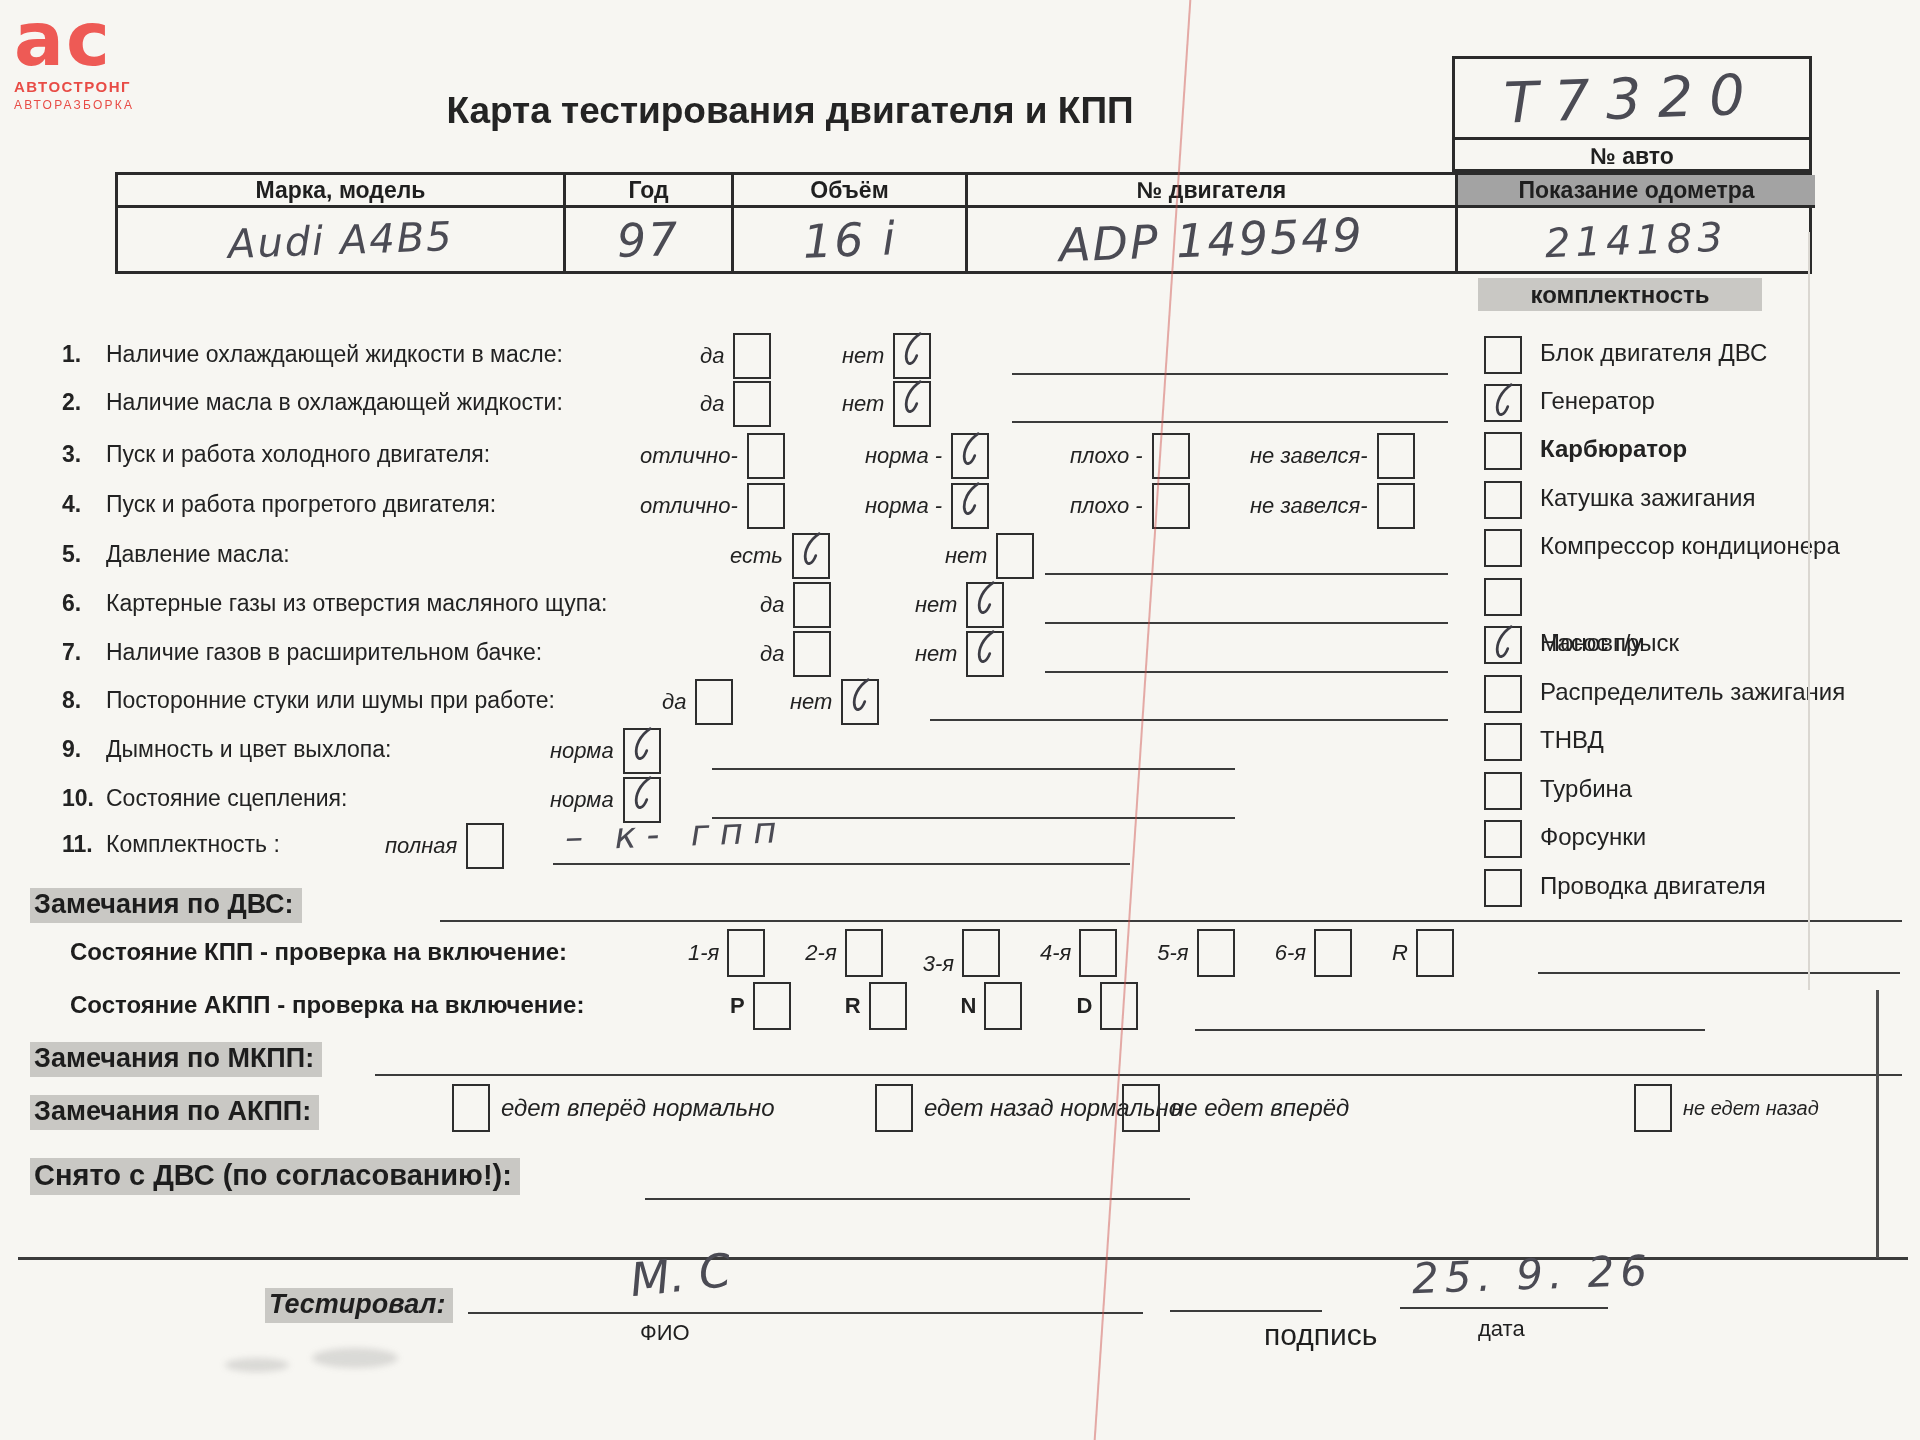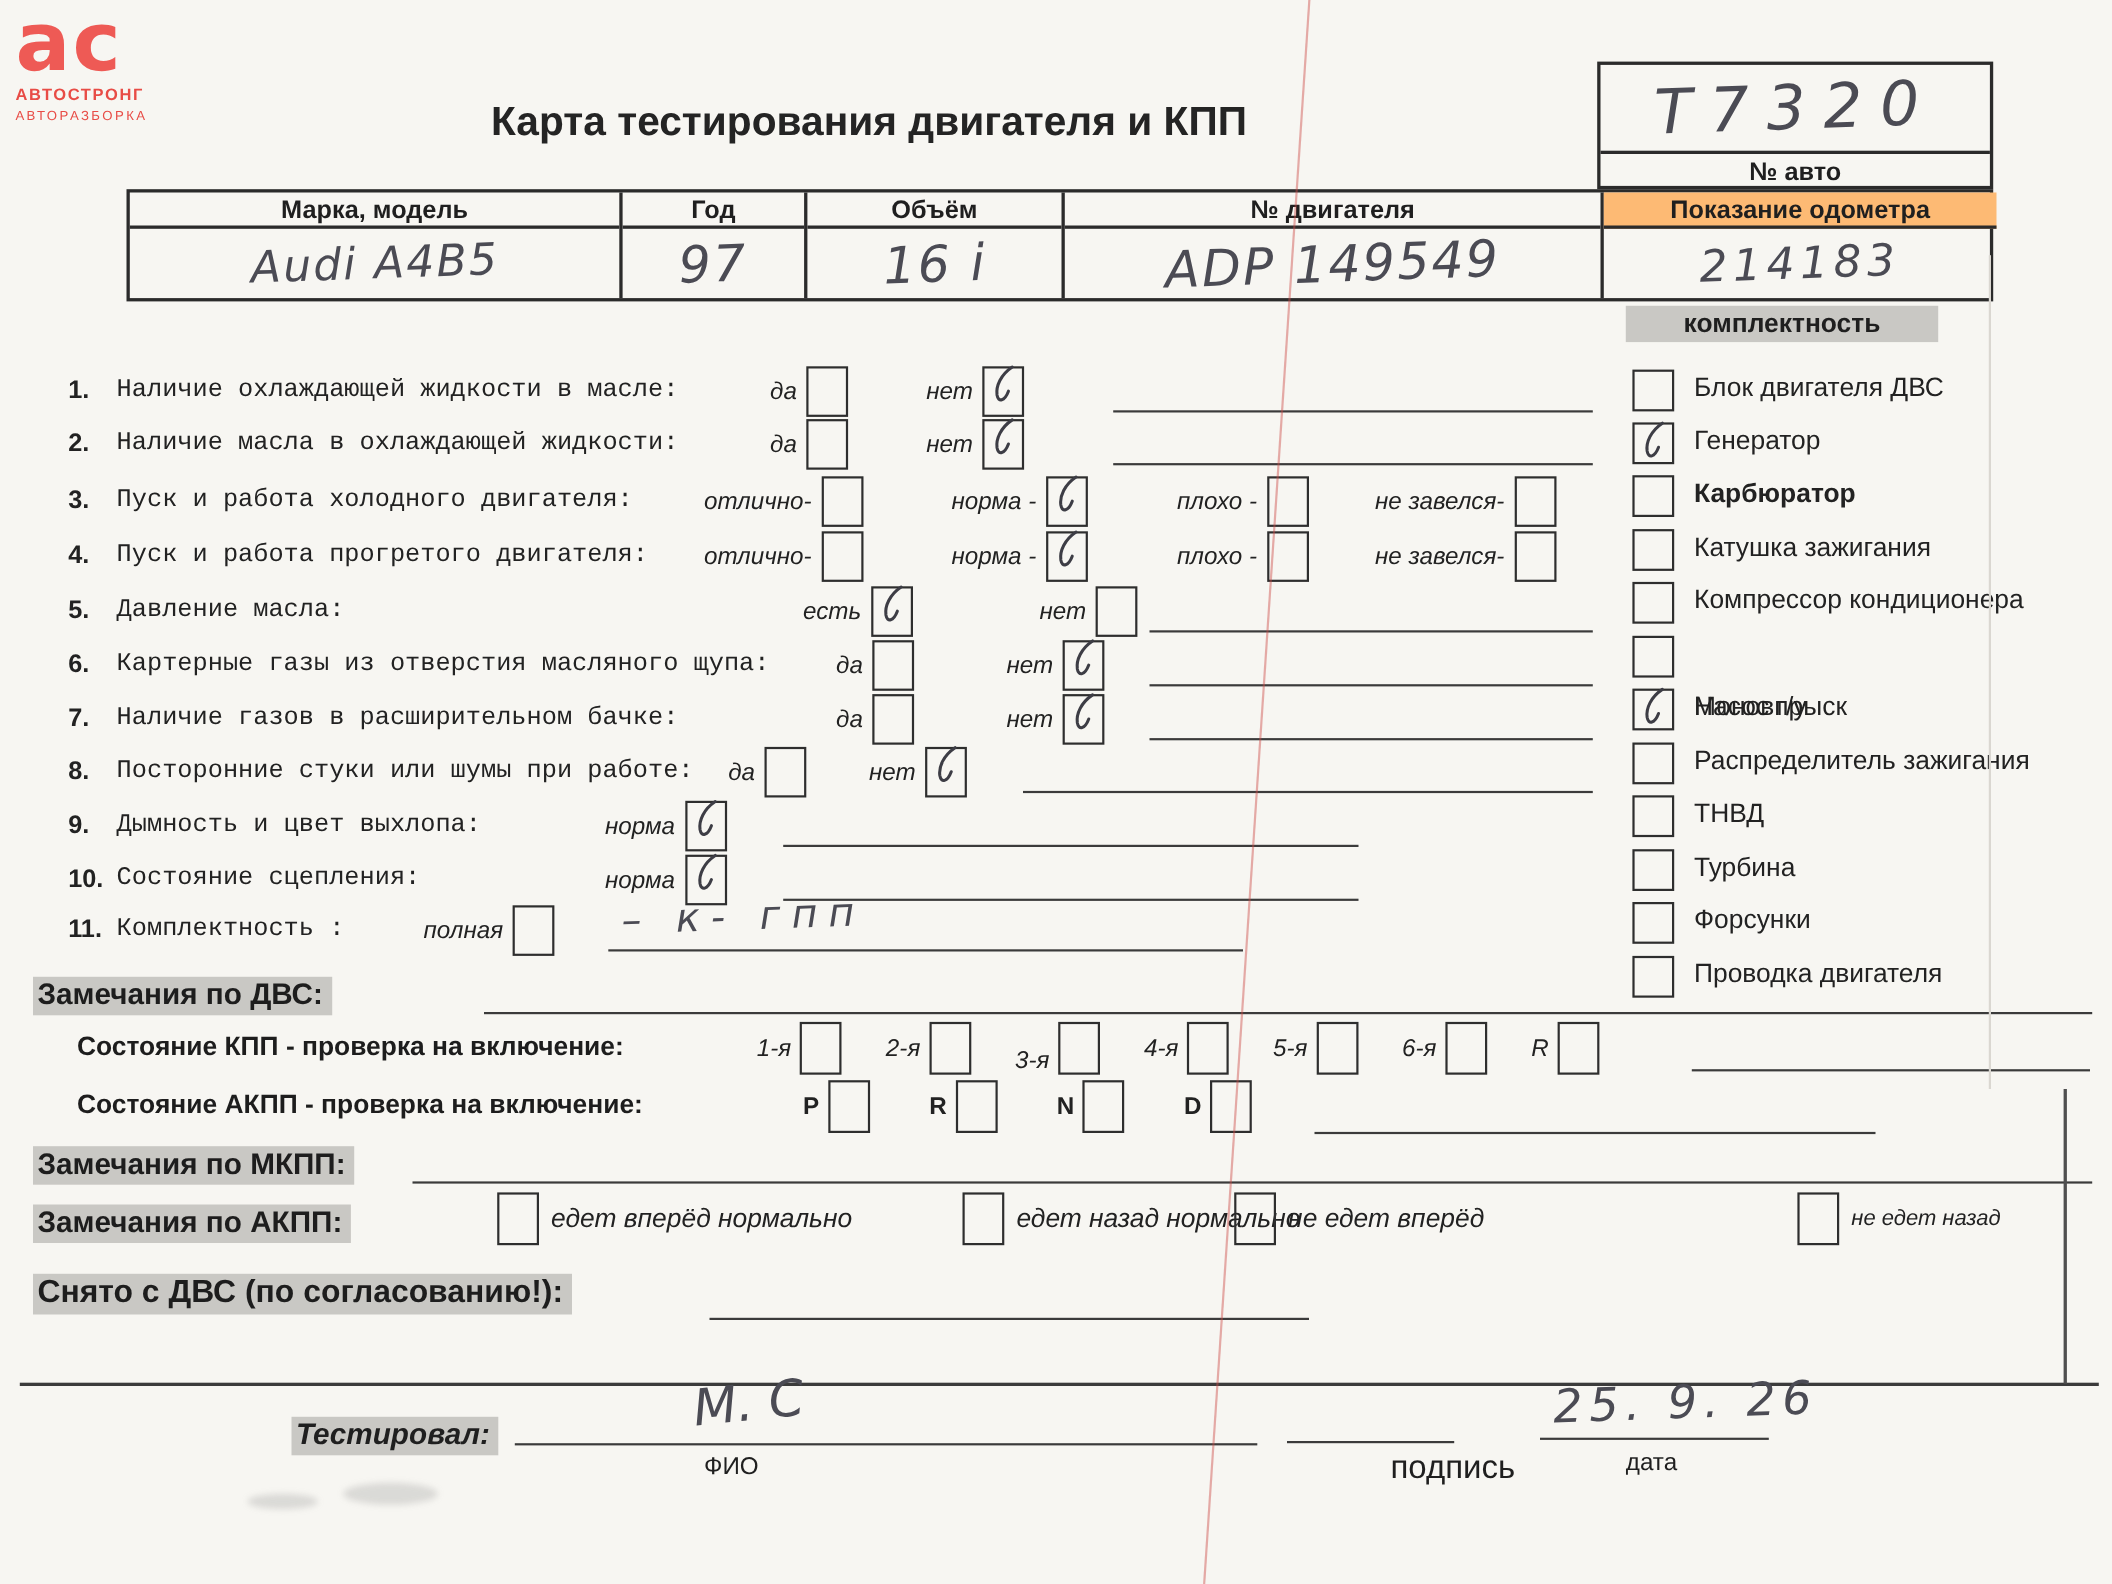--- a/index.html
+++ b/index.html
@@ -18,31 +18,31 @@
   #car-box .val{height:78px;display:flex;align-items:center;justify-content:center;}
   #car-box .lbl{height:32px;border-top:3px solid #2b2b2b;display:flex;align-items:center;justify-content:center;
                 font-weight:bold;font-size:23px;}
   
   #vehicle-table{left:115px;top:172px;width:1697px;height:102px;display:flex;
                  border:3px solid #2b2b2b;box-sizing:border-box;}
   .vt-col{box-sizing:border-box;display:flex;flex-direction:column;}
   .vt-col + .vt-col{border-left:3px solid #2b2b2b;}
   .vt-h{height:30px;display:flex;align-items:center;justify-content:center;
         font-weight:bold;font-size:23px;border-bottom:3px solid #2b2b2b;}
-  .vt-h.shaded{background:#fdba74;}
+  .vt-h.shaded{background:#a3a3a3;}
   .vt-v{flex:1;display:flex;align-items:center;justify-content:center;overflow:visible;}
   
   .hw{font-family:"DejaVu Sans",sans-serif;font-style:italic;color:#4b4b54;transform:rotate(-2deg);
       white-space:nowrap;}
   
   .hl{background:#c9c8c4;padding:1px 8px 3px 4px;}
   
   .cl-row{position:absolute;left:0;height:50px;width:1920px;}
   .cl-num{position:absolute;left:62px;top:10px;font-size:23px;font-weight:bold;color:#222;}
-  .cl-label{position:absolute;left:106px;top:10px;font-size:23px;color:#222;font-family:Liberation Mono, monospace;}
+  .cl-label{position:absolute;left:106px;top:10px;font-size:23px;color:#222;}
   .opt{position:absolute;top:0;display:flex;align-items:center;gap:9px;height:50px;}
   .opt-label{font-style:italic;font-size:22px;color:#222;white-space:nowrap;}
   .cb{position:relative;width:34px;height:42px;border:2.5px solid #2e2e2e;background:transparent;
       box-sizing:content-box;}
   .blank-line{position:absolute;border-bottom:2.5px solid #3b3b3b;}
   
   #kompl-header{left:1478px;top:278px;width:284px;height:33px;background:#c9c8c4;
                 display:flex;align-items:center;justify-content:center;font-weight:bold;font-size:24px;}
   .ko-row{position:absolute;height:44px;display:flex;align-items:center;}
   .ko-label{position:absolute;left:1540px;font-size:24px;color:#222;white-space:nowrap;}

